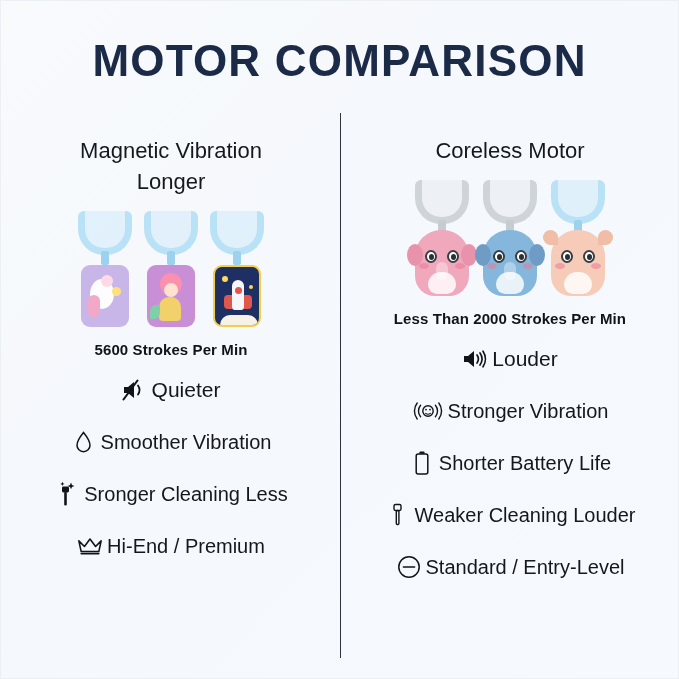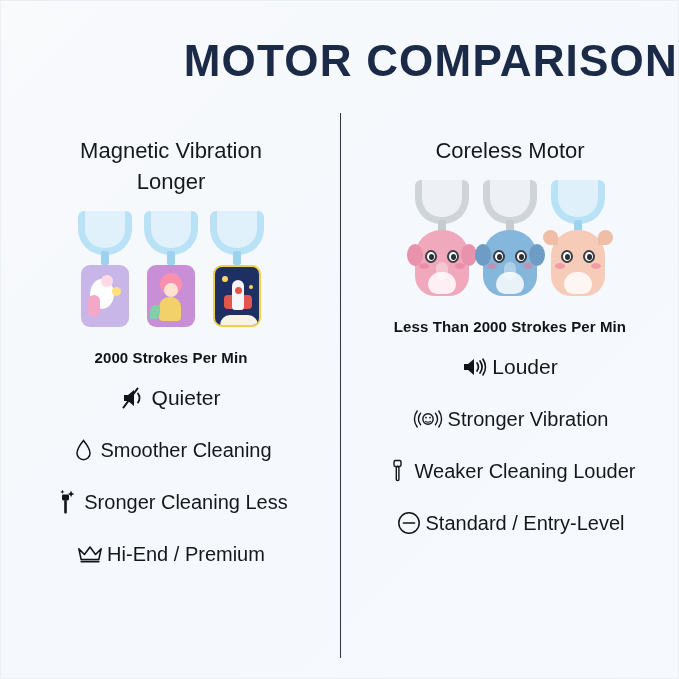--- a/index.html
+++ b/index.html
@@ -13,21 +13,21 @@
   }
   .page{
     position:absolute;inset:0;
     background:linear-gradient(135deg,#f8fafc 0%,#f5f8fc 45%,#f6f9fd 100%);
     box-sizing:border-box;
     border:1px solid #eceff4;
   }
   
   .title{
     position:absolute;left:0;right:0;top:38px;
-    text-align:right;
+    text-align:center;
     font-size:44px;
     font-weight:bold;
     letter-spacing:1.2px;
     color:#1b2a47;
     line-height:1;
   }
   
   .divider{
     position:absolute;left:339px;top:112px;
     width:1px;height:545px;
@@ -116,21 +116,21 @@
   .snout{position:absolute;bottom:16px;left:50%;transform:translateX(-50%);width:12px;height:18px;border-radius:6px;background:rgba(255,255,255,.35);}
   
   .art{position:absolute;inset:0;}
   .art .blob{position:absolute;border-radius:50%;}
   
   .strokes{
     text-align:center;
     font-size:15px;
     font-weight:bold;
     color:#111418;
-    margin-top:20px;
+    margin-top:12px;
     letter-spacing:.1px;
   }
   
   .features{margin-top:6px;}
   .frow{
     display:flex;align-items:center;justify-content:center;
     gap:4px;
     height:52px;
   }
   .frow .ico{
@@ -208,42 +208,42 @@
               <div class="blob" style="left:29px;top:28px;width:8px;height:14px;background:#e2574c;border-radius:0 4px 4px 0;"></div>
               <div class="blob" style="left:7px;top:9px;width:6px;height:6px;background:#ffd95e;"></div>
               <div class="blob" style="left:34px;top:18px;width:4px;height:4px;background:#ffd95e;"></div>
               <div class="blob" style="left:5px;top:48px;width:38px;height:12px;background:#f7f2e6;border-radius:10px 10px 0 0;"></div>
             </div>
           </div>
         </div>
       </div>
     </div>
 
-    <div class="strokes">2000 Strokes Per Min</div>
+    <div class="strokes">5600 Strokes Per Min</div>
 
     <div class="features">
 
       <div class="frow first">
         <span class="ico">
           <svg width="26" height="22" viewBox="0 0 26 22">
             <path d="M2 8 h4 L12 3 v16 L6 14 H2 z" fill="#111418"></path>
             <path d="M16 6.5 a8 8 0 0 1 0 9" stroke="#111418" stroke-width="1.8" fill="none" stroke-linecap="round"></path>
             <line x1="1.5" y1="20.5" x2="15.5" y2="1.5" stroke="#111418" stroke-width="2.1" stroke-linecap="round"></line>
           </svg>
         </span>
         <span class="ftext">Quieter</span>
       </div>
 
       <div class="frow">
         <span class="ico">
           <svg width="17" height="23" viewBox="0 0 17 23">
             <path d="M8.5 1.5 C8.5 1.5 2 9.5 2 14.2 A6.5 6.5 0 0 0 15 14.2 C15 9.5 8.5 1.5 8.5 1.5 z" fill="none" stroke="#111418" stroke-width="1.5"></path>
           </svg>
         </span>
-        <span class="ftext">Smoother Cleaning</span>
+        <span class="ftext">Smoother Vibration</span>
       </div>
 
 
       <div class="frow">
         <span class="ico">
           <svg width="20" height="26" viewBox="0 0 20 26">
             <rect x="5" y="5.5" width="7" height="6" rx="1.4" fill="#111418"></rect>
             <rect x="7.2" y="11" width="2.6" height="13.5" rx="1.1" fill="#111418"></rect>
             <path d="M14 1.5 l1 2.4 2.4 1 -2.4 1 -1 2.4 -1-2.4 -2.4-1 2.4-1 z" fill="#111418"></path>
             <path d="M5.4 0.8 l.6 1.5 1.5 .6 -1.5 .6 -.6 1.5 -.6-1.5 -1.5-.6 1.5-.6 z" fill="#111418"></path>
@@ -351,20 +351,29 @@
             <path d="M13.6 13.4 q2.4 1.6 4.8 0" stroke="#111418" stroke-width="1.1" fill="none" stroke-linecap="round"></path>
             <path d="M8.6 5.2 a9 9 0 0 0 0 11.6" stroke="#111418" stroke-width="1.4" fill="none" stroke-linecap="round"></path>
             <path d="M5.2 3 a13 13 0 0 0 0 16" stroke="#111418" stroke-width="1.4" fill="none" stroke-linecap="round"></path>
             <path d="M23.4 5.2 a9 9 0 0 1 0 11.6" stroke="#111418" stroke-width="1.4" fill="none" stroke-linecap="round"></path>
             <path d="M26.8 3 a13 13 0 0 1 0 16" stroke="#111418" stroke-width="1.4" fill="none" stroke-linecap="round"></path>
           </svg>
         </span>
         <span class="ftext">Stronger Vibration</span>
       </div>
 
+      <div class="frow">
+        <span class="ico">
+          <svg width="14" height="24" viewBox="0 0 14 24">
+            <rect x="4.5" y="0.6" width="5" height="2.2" rx="0.6" fill="#111418"></rect>
+            <rect x="1.2" y="3" width="11.6" height="20" rx="2" fill="none" stroke="#111418" stroke-width="1.5"></rect>
+          </svg>
+        </span>
+        <span class="ftext">Shorter Battery Life</span>
+      </div>
 
       <div class="frow">
         <span class="ico">
           <svg width="16" height="26" viewBox="0 0 16 26">
             <rect x="4" y="2.5" width="7" height="6" rx="1.4" fill="none" stroke="#111418" stroke-width="1.4"></rect>
             <rect x="6.3" y="8.5" width="2.6" height="14" rx="1.1" fill="none" stroke="#111418" stroke-width="1.4"></rect>
           </svg>
         </span>
         <span class="ftext">Weaker Cleaning Louder</span>
       </div>

